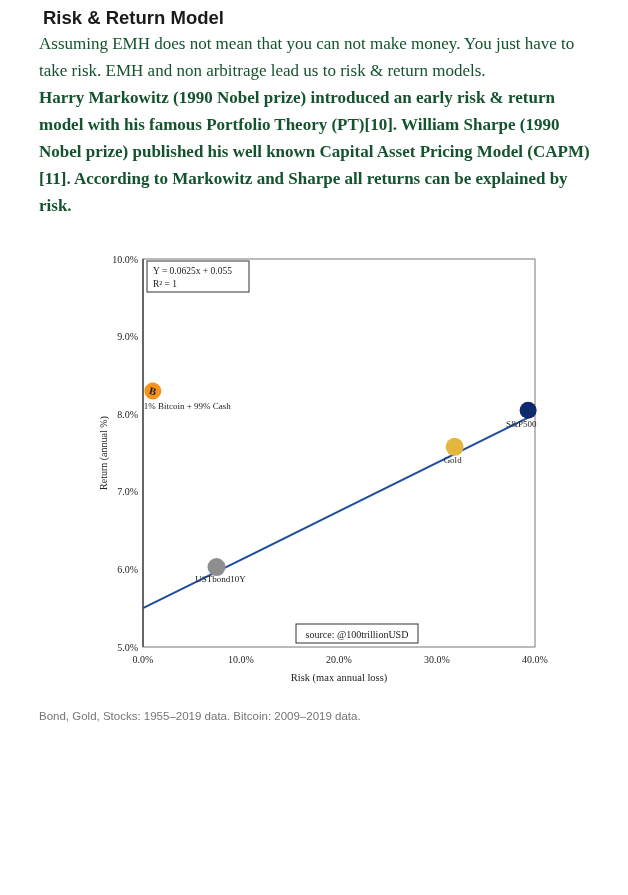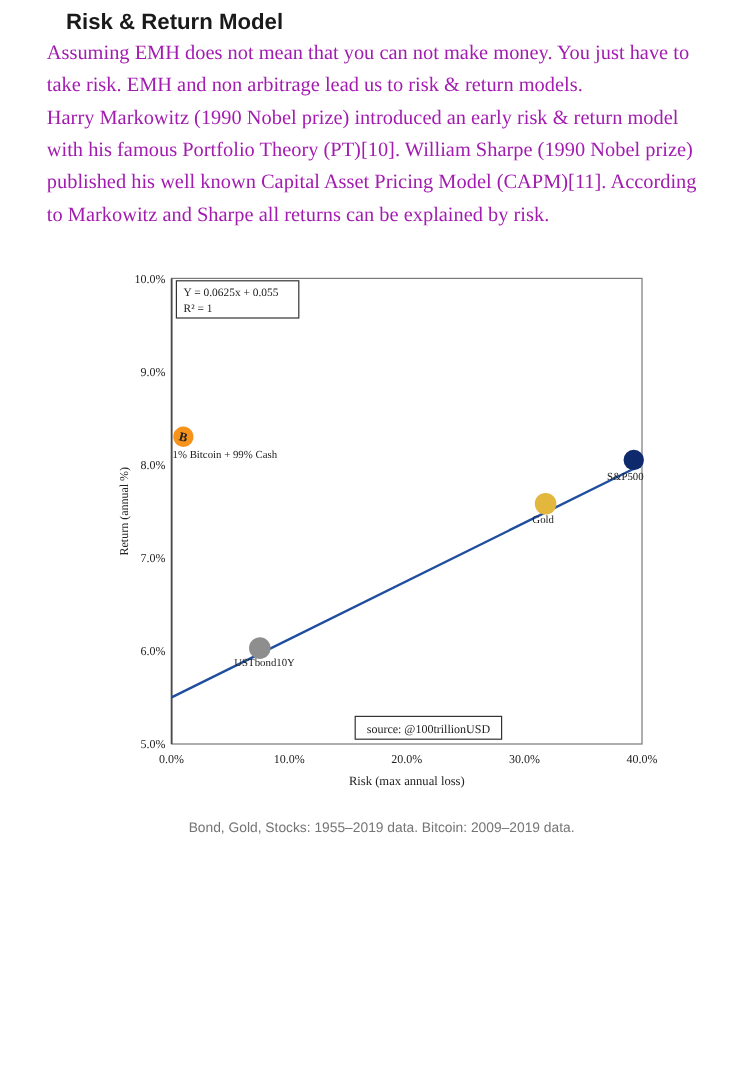--- a/index.html
+++ b/index.html
@@ -5,33 +5,33 @@
   html, body { margin: 0; padding: 0; background: #ffffff; }
   body {
     width: 628px; height: 895px; overflow: hidden;
     font-family: "Liberation Serif", serif;
     color: #242424;
   }
   .page { padding: 6px 31px 0 39px; width: 558px; }
   h2.title {
     font-family: "Liberation Sans", sans-serif;
     font-size: 18.5px; line-height: 24px; font-weight: 700;
-    color: #1a1a1a; margin: 0 0 0 16px;
+    color: #1a1a1a; margin: 0 0 0 4px;
   }
   p.body-text {
     font-size: 17px; line-height: 27px; margin: 0;
-    color: #a21caf;
+    color: #14532d;
   }
   .mt-first { margin-top: 14px; }
-  .mt-para  { margin-top: 28px; }
+  .mt-para  { margin-top: 28px; font-weight: bold; }
   figure.chart-figure { margin: 30px 0 0 0; padding: 0; }
   .chart-wrap { margin-left: 54px; }
   svg text { font-family: "Liberation Serif", serif; fill: #222222; }
   figcaption {
-    margin-top: 14px; text-align: center;
+    margin-top: 14px; text-align: left;
     font-family: "Liberation Sans", sans-serif;
     font-size: 11.5px; line-height: 15px; color: #757575;
   }
   p.closing { margin-top: 30px; }
 </style>
 </head>
 <body>
 
 <div class="page">
 

